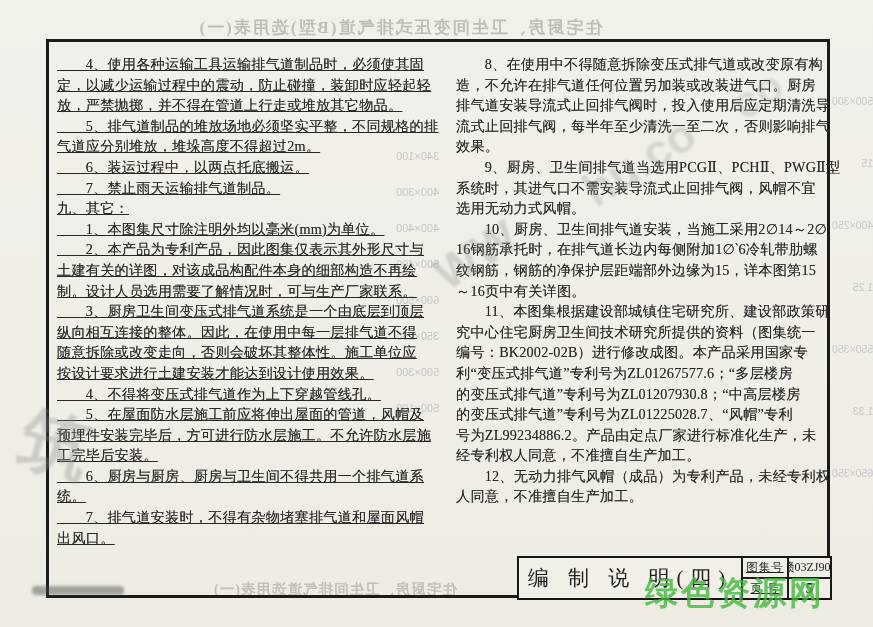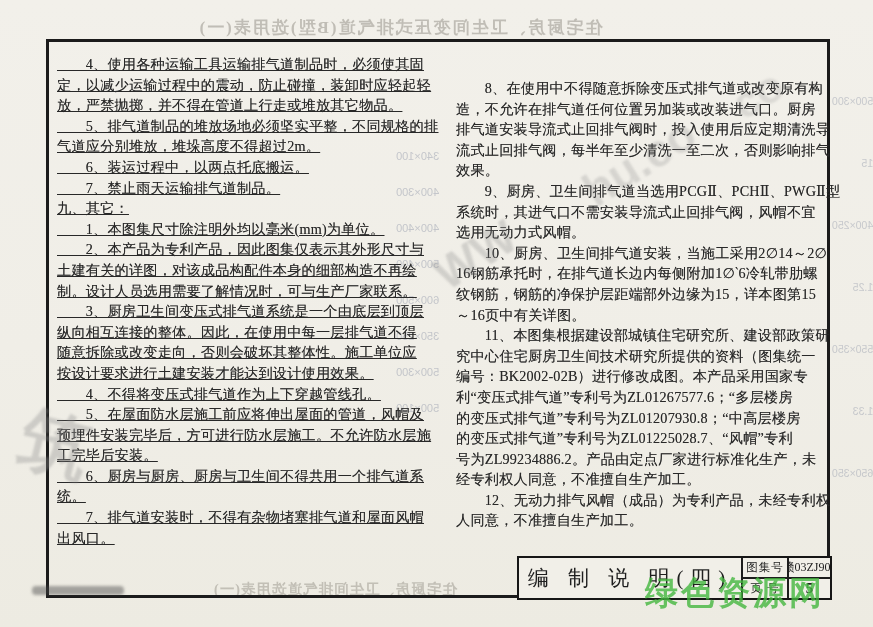--- a/index.html
+++ b/index.html
@@ -14,32 +14,32 @@
     border:3px solid #1b1b1b;box-sizing:border-box;background:transparent;
   }
   
   .col{
     position:absolute;top:54px;
     font-size:14.2px;line-height:20.6px;letter-spacing:0.2px;
     white-space:pre;color:#282828;
     text-shadow:0 0 0.4px rgba(40,40,40,0.55);
   }
   .col-left{left:57px;width:392px;text-decoration:underline;}
-  .col-right{left:456px;width:372px;margin-top:24px;}
+  .col-right{left:456px;width:372px;}
   .col .line{height:20.6px;overflow:visible;}
   
   .title-block{
     position:absolute;left:517px;top:556px;width:315px;height:44px;
     box-sizing:border-box;border:2.5px solid #161616;background:#1d1d1d;
     display:grid;grid-template-columns:222px 44px 1fr;grid-template-rows:1fr 1fr;
     grid-gap:2px;z-index:3;
   }
   .title-block .cell{background:#f1efe8;display:flex;align-items:center;justify-content:center;overflow:hidden;}
   .tb-title{grid-row:1/3;font-size:21px;letter-spacing:7px;color:#1f1f1f;font-weight:500;}
-  .tb-label{font-size:11.5px;letter-spacing:1px;color:#1f1f1f;}
+  .tb-label{font-size:11.5px;letter-spacing:1px;color:#1f1f1f;text-decoration:underline;}
   .tb-value{font-size:12px;white-space:nowrap;color:#1f1f1f;}
   .tb-page{font-size:15px;font-weight:bold;}
   
   .wm-site{
     position:absolute;left:645px;top:571px;z-index:5;
     font-family:Liberation Sans, sans-serif;
     font-size:33px;font-weight:bold;letter-spacing:3px;
     color:rgba(68,182,62,0.80);white-space:nowrap;
   }
   .wm-url{

